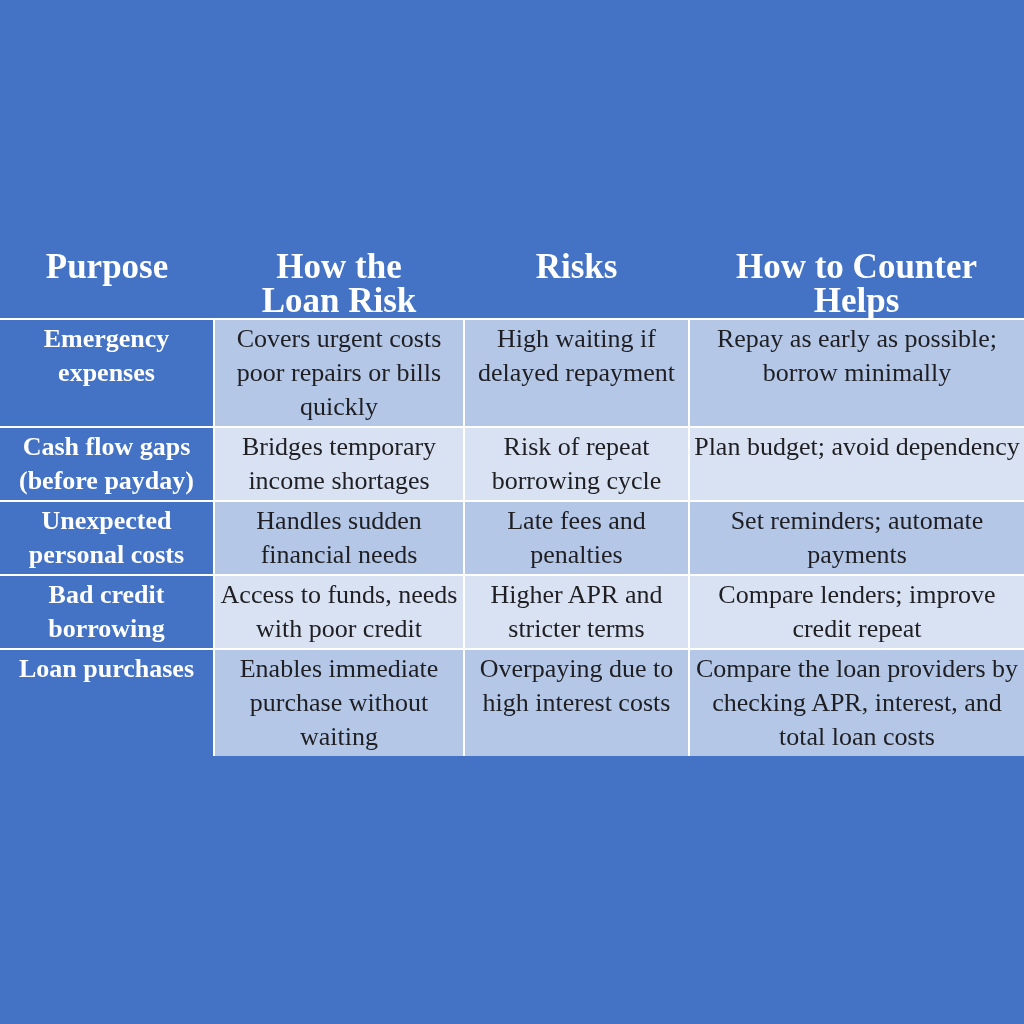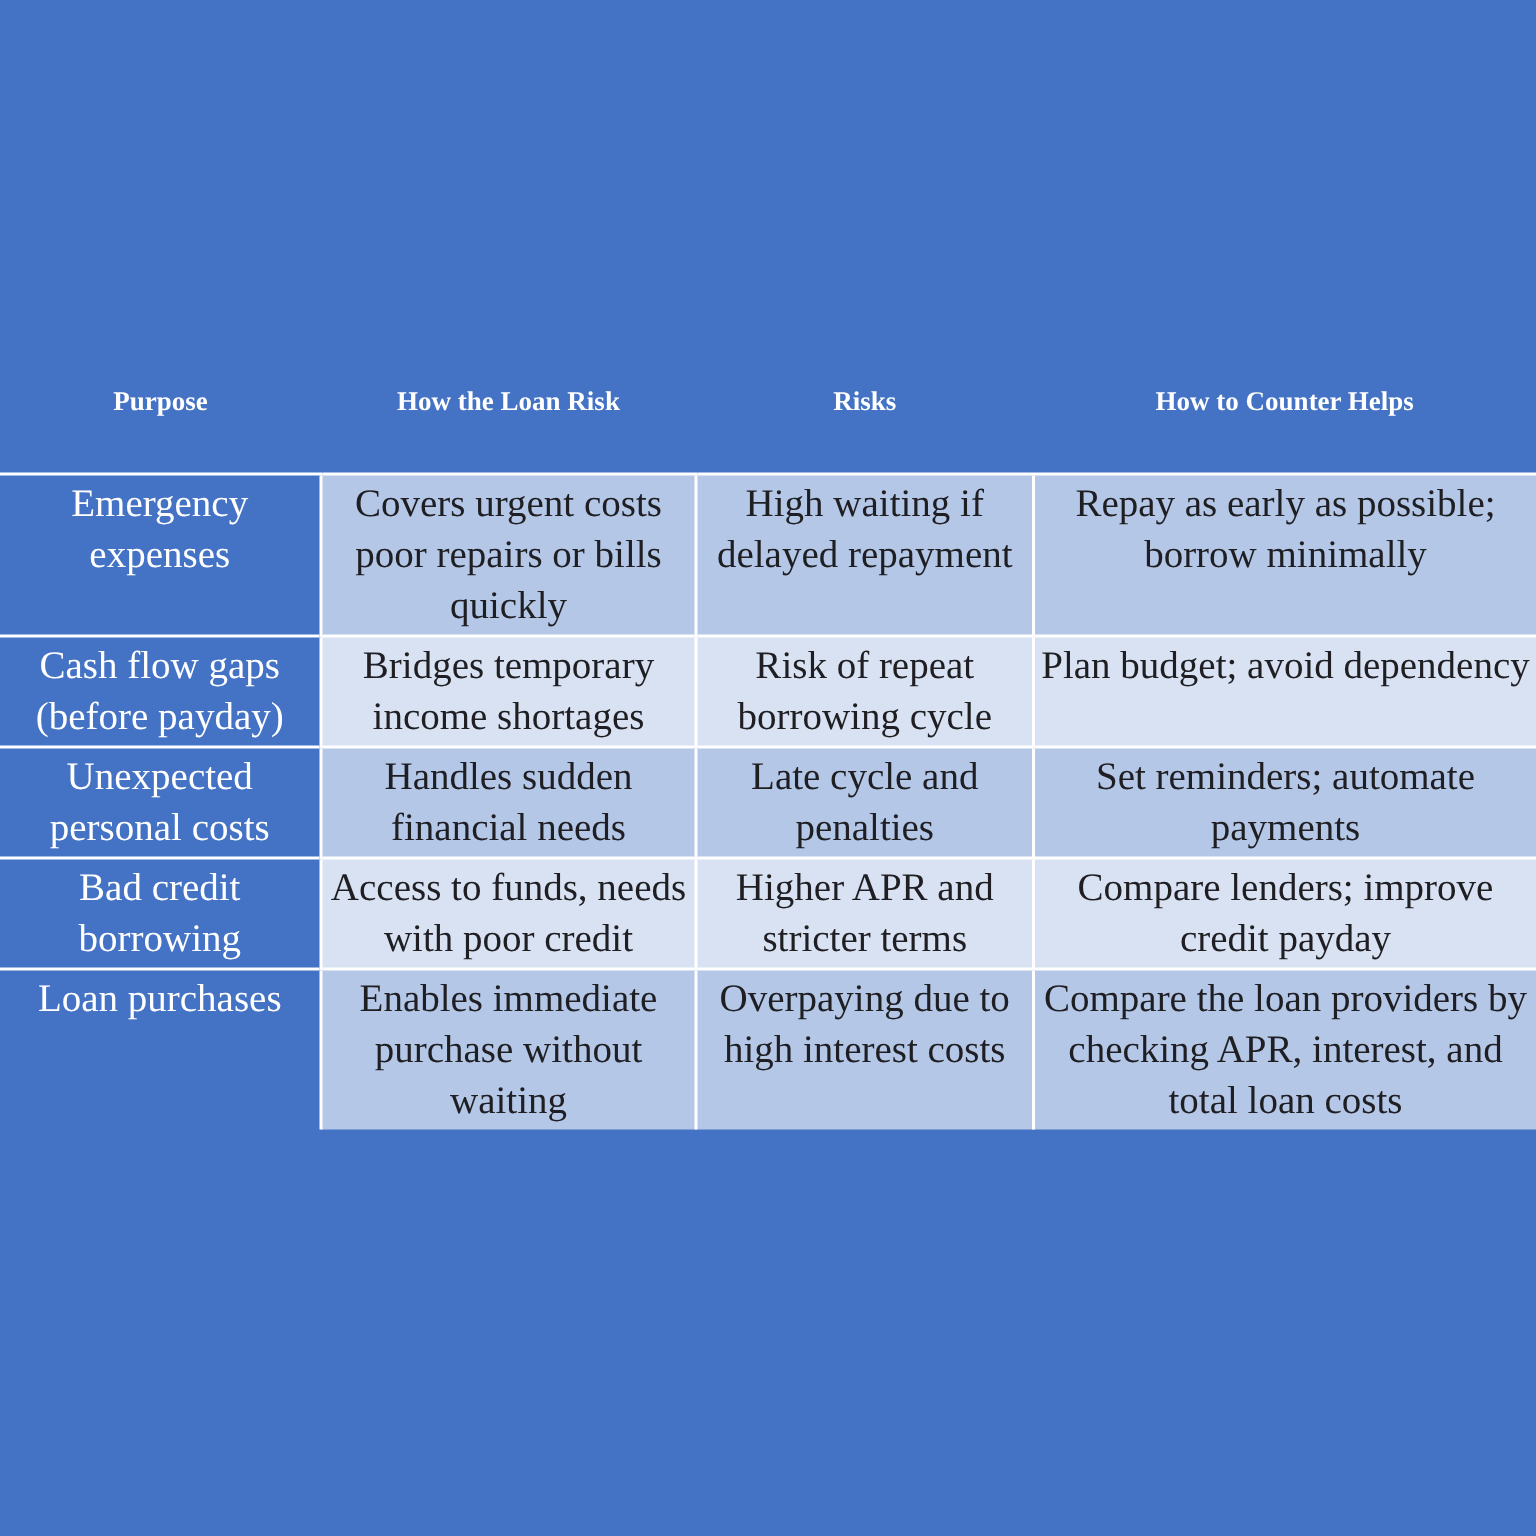--- a/index.html
+++ b/index.html
@@ -31,42 +31,42 @@
     table-layout:fixed;
   }
   col.c1{width:214px;}
   col.c2{width:250px;}
   col.c3{width:225px;}
   col.c4{width:335px;}
   th{
     background:var(--page-bg);
     color:var(--text-light);
     font-weight:bold;
-    font-size:18px;
+    font-size:35px;
     line-height:34px;
     height:76px;
     vertical-align:top;
     padding:10px 4px 0 4px;
     text-align:center;
     border:none;
   }
   th .hdr-narrow{max-width:200px;margin:0 auto;}
   td{
     font-size:26px;
     line-height:34px;
     vertical-align:top;
     text-align:center;
     padding:2px 4px;
     border-top:2px solid var(--grid);
   }
   td + td{border-left:2px solid var(--grid);}
   td.rowhead{
     background:var(--page-bg);
     color:var(--text-light);
-    font-weight:normal;
+    font-weight:bold;
     text-align:center;
   }
   tbody tr:nth-child(odd) td:not(.rowhead){background:var(--band-dark);color:var(--text-dark);}
   tbody tr:nth-child(even) td:not(.rowhead){background:var(--band-light);color:var(--text-dark);}
 </style>
 </head>
 <body>
 
 <div class="table-wrap">
   <table>
@@ -101,28 +101,28 @@
       </tr>
       <tr>
         <td class="rowhead">Cash flow gaps (before payday)</td>
         <td>Bridges temporary income shortages</td>
         <td>Risk of repeat borrowing cycle</td>
         <td>Plan budget; avoid dependency</td>
       </tr>
       <tr>
         <td class="rowhead">Unexpected personal costs</td>
         <td>Handles sudden financial needs</td>
-        <td>Late cycle and penalties</td>
+        <td>Late fees and penalties</td>
         <td>Set reminders; automate payments</td>
       </tr>
       <tr>
         <td class="rowhead">Bad credit borrowing</td>
         <td>Access to funds, needs with poor credit</td>
         <td>Higher APR and stricter terms</td>
-        <td>Compare lenders; improve credit payday</td>
+        <td>Compare lenders; improve credit repeat</td>
       </tr>
       <tr>
         <td class="rowhead">Loan purchases</td>
         <td>Enables immediate purchase without waiting</td>
         <td>Overpaying due to high interest costs</td>
         <td>Compare the loan providers by checking APR, interest, and total loan costs</td>
       </tr>
     </tbody>
   </table>
 </div>

